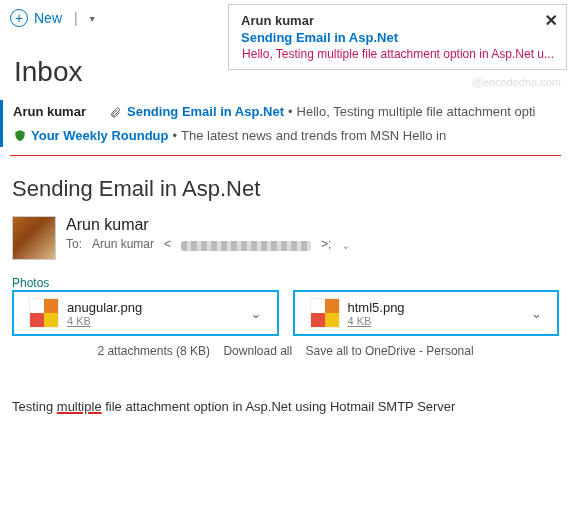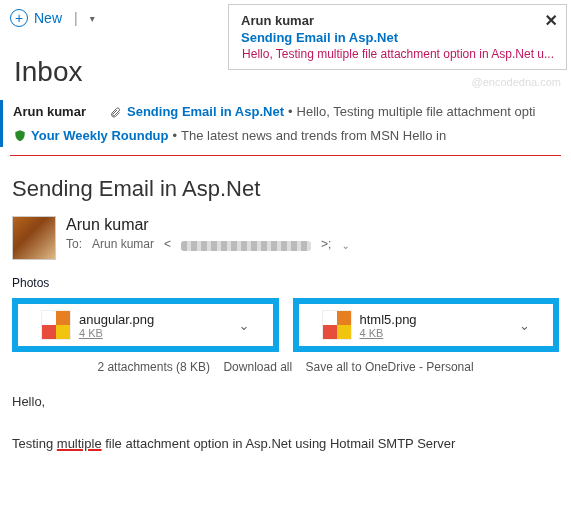--- a/index.html
+++ b/index.html
@@ -24,23 +24,23 @@
 .preview-text { color: #555; }
 .sep-dot { margin: 0 4px; color: #555; }
 .red-line { border: none; border-top: 1px solid #d22; margin: 8px 10px 0; }
 .mail-view { padding: 14px 12px; }
 .mail-subject { font-size: 22px; font-weight: 300; color: #333; margin: 6px 0 14px; }
 .header-row { display: flex; align-items: flex-start; gap: 10px; margin-bottom: 16px; }
 .avatar { width: 44px; height: 44px; background: linear-gradient(135deg,#b5651d 0%,#8b4513 40%,#deb887 100%); border: 1px solid #ccc; }
 .from-name { font-size: 16px; color: #222; margin-bottom: 3px; }
 .to-line { font-size: 12px; color: #666; display: flex; align-items: flex-end; gap: 10px; }
 .redact { width: 130px; height: 10px; background: repeating-linear-gradient(90deg,#bbb 0 6px,#ddd 6px 10px); border-radius: 3px; display: inline-block; }
-.section-label { font-size: 12px; color: #0f172a; margin-bottom: 8px; }
+.section-label { font-size: 12px; color: #0f766e; }
 .attach-grid { display: flex; gap: 14px; margin-bottom: 8px; }
-.attach-card { flex: 1; border: 6px solid #0ea5e9; padding: 6px 23px; display: flex; align-items: center; gap: 8px; cursor: pointer; }
+.attach-card { flex: 1; border: 2px solid #0ea5e9; padding: 6px 15px; display: flex; align-items: center; gap: 8px; cursor: pointer; }
 .thumb { width: 30px; height: 30px; background: conic-gradient(#e67e22 0 25%, #f1c40f 0 50%, #e74c3c 0 75%, #fff 0); border: 1px solid #eee; }
 .attach-info { flex: 1; }
 .attach-name { font-size: 13px; color: #222; }
 .attach-size { font-size: 11px; color: #888; text-decoration: underline; }
 .attach-caret { color: #666; }
 .attach-actions { font-size: 12px; color: #555; margin-bottom: 18px; text-align: center; }
 .attach-actions .link { color: #555; margin-left: 10px; cursor: pointer; }
 .body-text { font-size: 13px; color: #333; line-height: 1.6; }
 .underline-red { text-decoration: underline; text-decoration-color: #d22; text-decoration-thickness: 2px; }
 .watermark { position: absolute; top: 76px; right: 10px; font-size: 11px; color: #ddd; }
@@ -135,18 +135,18 @@
     </div>
   </div>
 
   <div class="attach-actions">
     <span>2 attachments (8 KB)</span>
     <span class="link">Download all</span>
     <span class="link">Save all to OneDrive - Personal</span>
   </div>
 
   <div class="body-text">
-    <p>Hello,</p><br>
+    <br>
     <p>
       <span>Testing </span><span class="underline-red">multiple</span><span> file attachment option in Asp.Net using Hotmail SMTP Server</span>
     </p>
   </div>
 </div>
 
 </body></html>

